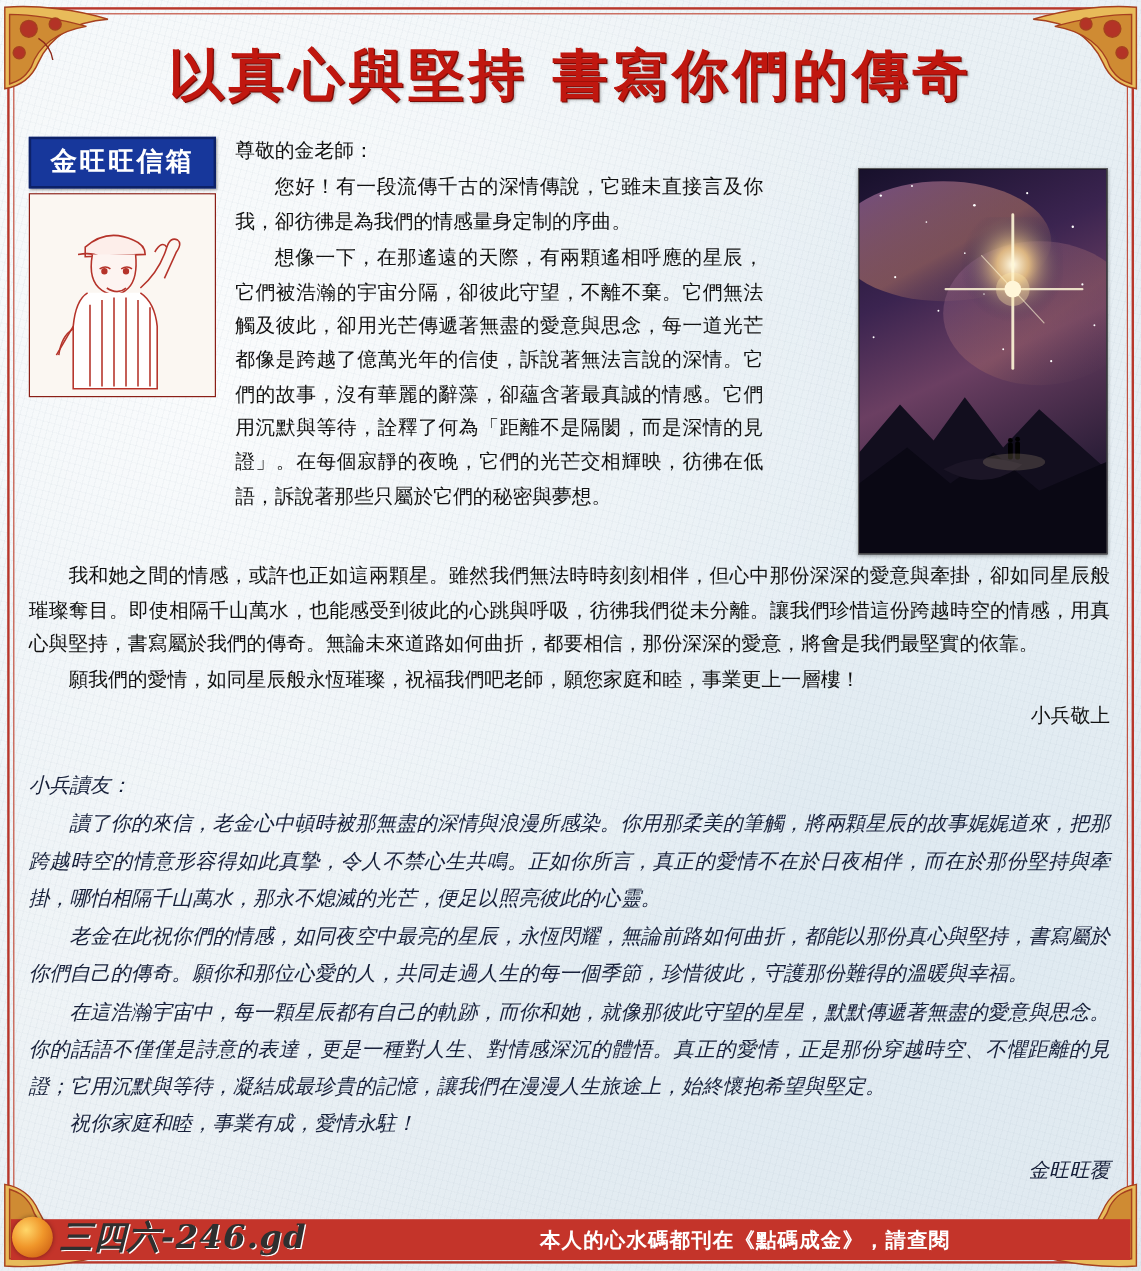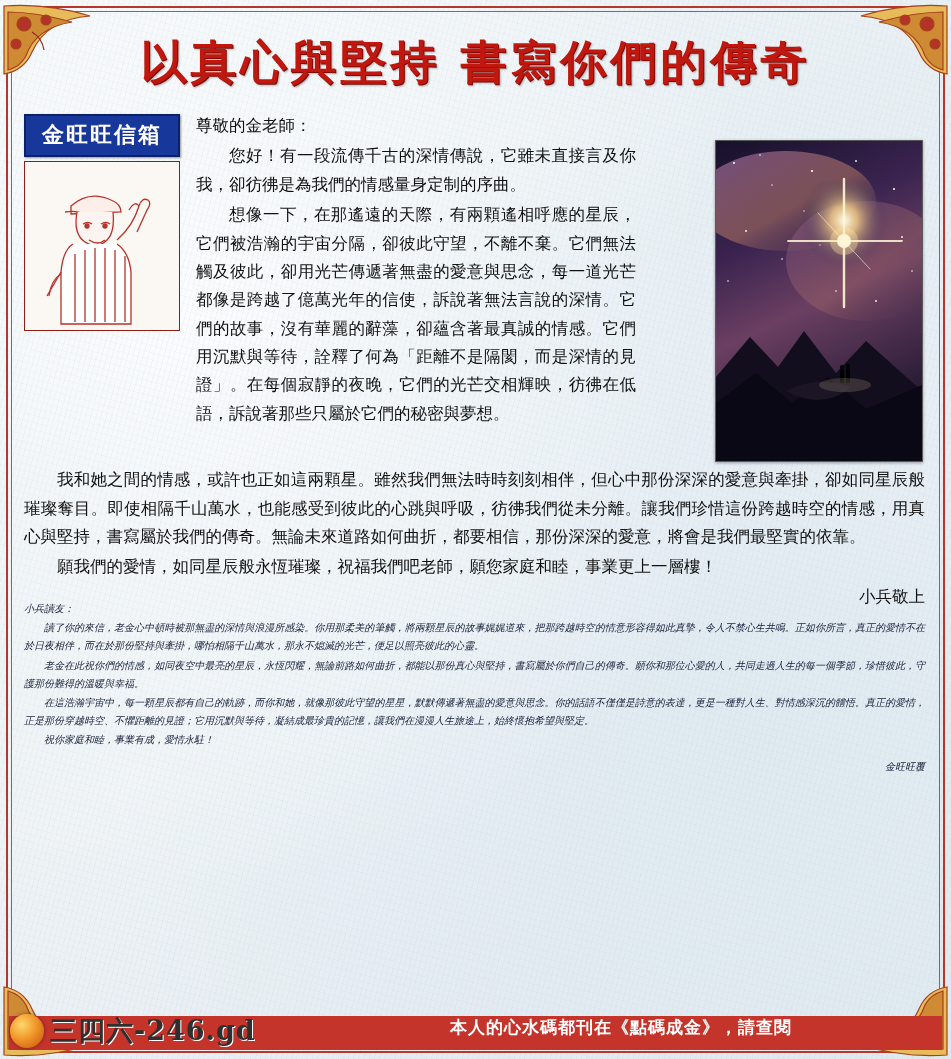--- a/index.html
+++ b/index.html
@@ -94,33 +94,33 @@
 
   .wide-block{
     position:absolute;left:24px;right:26px;top:466px;
     font-family:"DejaVu Serif","Liberation Serif",serif;
     font-size:16.5px;line-height:1.74;color:#111;text-align:justify;
   }
   .wide-block p{margin:0 0 1px;}
   .sign{ text-align:right; margin-top:2px;}
 
   .reply{
-    position:absolute;left:24px;right:26px;top:600px;
-    font-family:"DejaVu Serif","Liberation Serif",serif;
-    font-size:10px;line-height:1.82;color:#17203a;text-align:justify;
+    position:absolute;left:24px;right:26px;top:640px;
+    font-family:"DejaVu Serif","Liberation Serif",serif;
+    font-size:17px;line-height:1.82;color:#17203a;text-align:justify;
     font-style:italic;
   }
   .reply p{margin:0 0 1px;}
   .reply .sign2{text-align:right;margin-top:8px;font-style:italic;}
 
   
   .bottom-bar{
     position:absolute;left:9px;right:9px;bottom:9px;height:34px;
     background:#c4342a;
-    display:flex;justify-content:flex-end;
+    display:flex;align-items:center;justify-content:flex-end;
     overflow:hidden;
   }
   .bottom-text{
     color:#fff;font-family:"DejaVu Serif","Liberation Serif",serif;
     font-size:17px;font-weight:bold;letter-spacing:1px;
     padding-right:150px;white-space:nowrap;
   }
   .watermark{
     position:absolute;left:10px;bottom:8px;height:40px;
     display:flex;align-items:center;gap:6px;z-index:5;
@@ -128,20 +128,21 @@
   .wm-ball{
     width:34px;height:34px;border-radius:50%;
     background:radial-gradient(circle at 35% 32%,#ffd76a 0%,#f0962a 45%,#d8701a 75%,#b1550f 100%);
     box-shadow:0 0 4px rgba(0,0,0,.4);
   }
   .wm-text{
     font-family:"DejaVu Serif","Liberation Serif",serif;
     font-size:27px;font-weight:bold;color:#2f2f2f;
     text-shadow:1px 1px 0 #fff;
     letter-spacing:1px;
+    font-style:italic;
   }
   .faint-stamp{
     position:absolute;left:210px;bottom:12px;
     font-family:"Liberation Sans",sans-serif;font-size:13px;
     color:rgba(120,120,120,.55);letter-spacing:1px;
   }
 </style>
 </head>
 <body>
 

